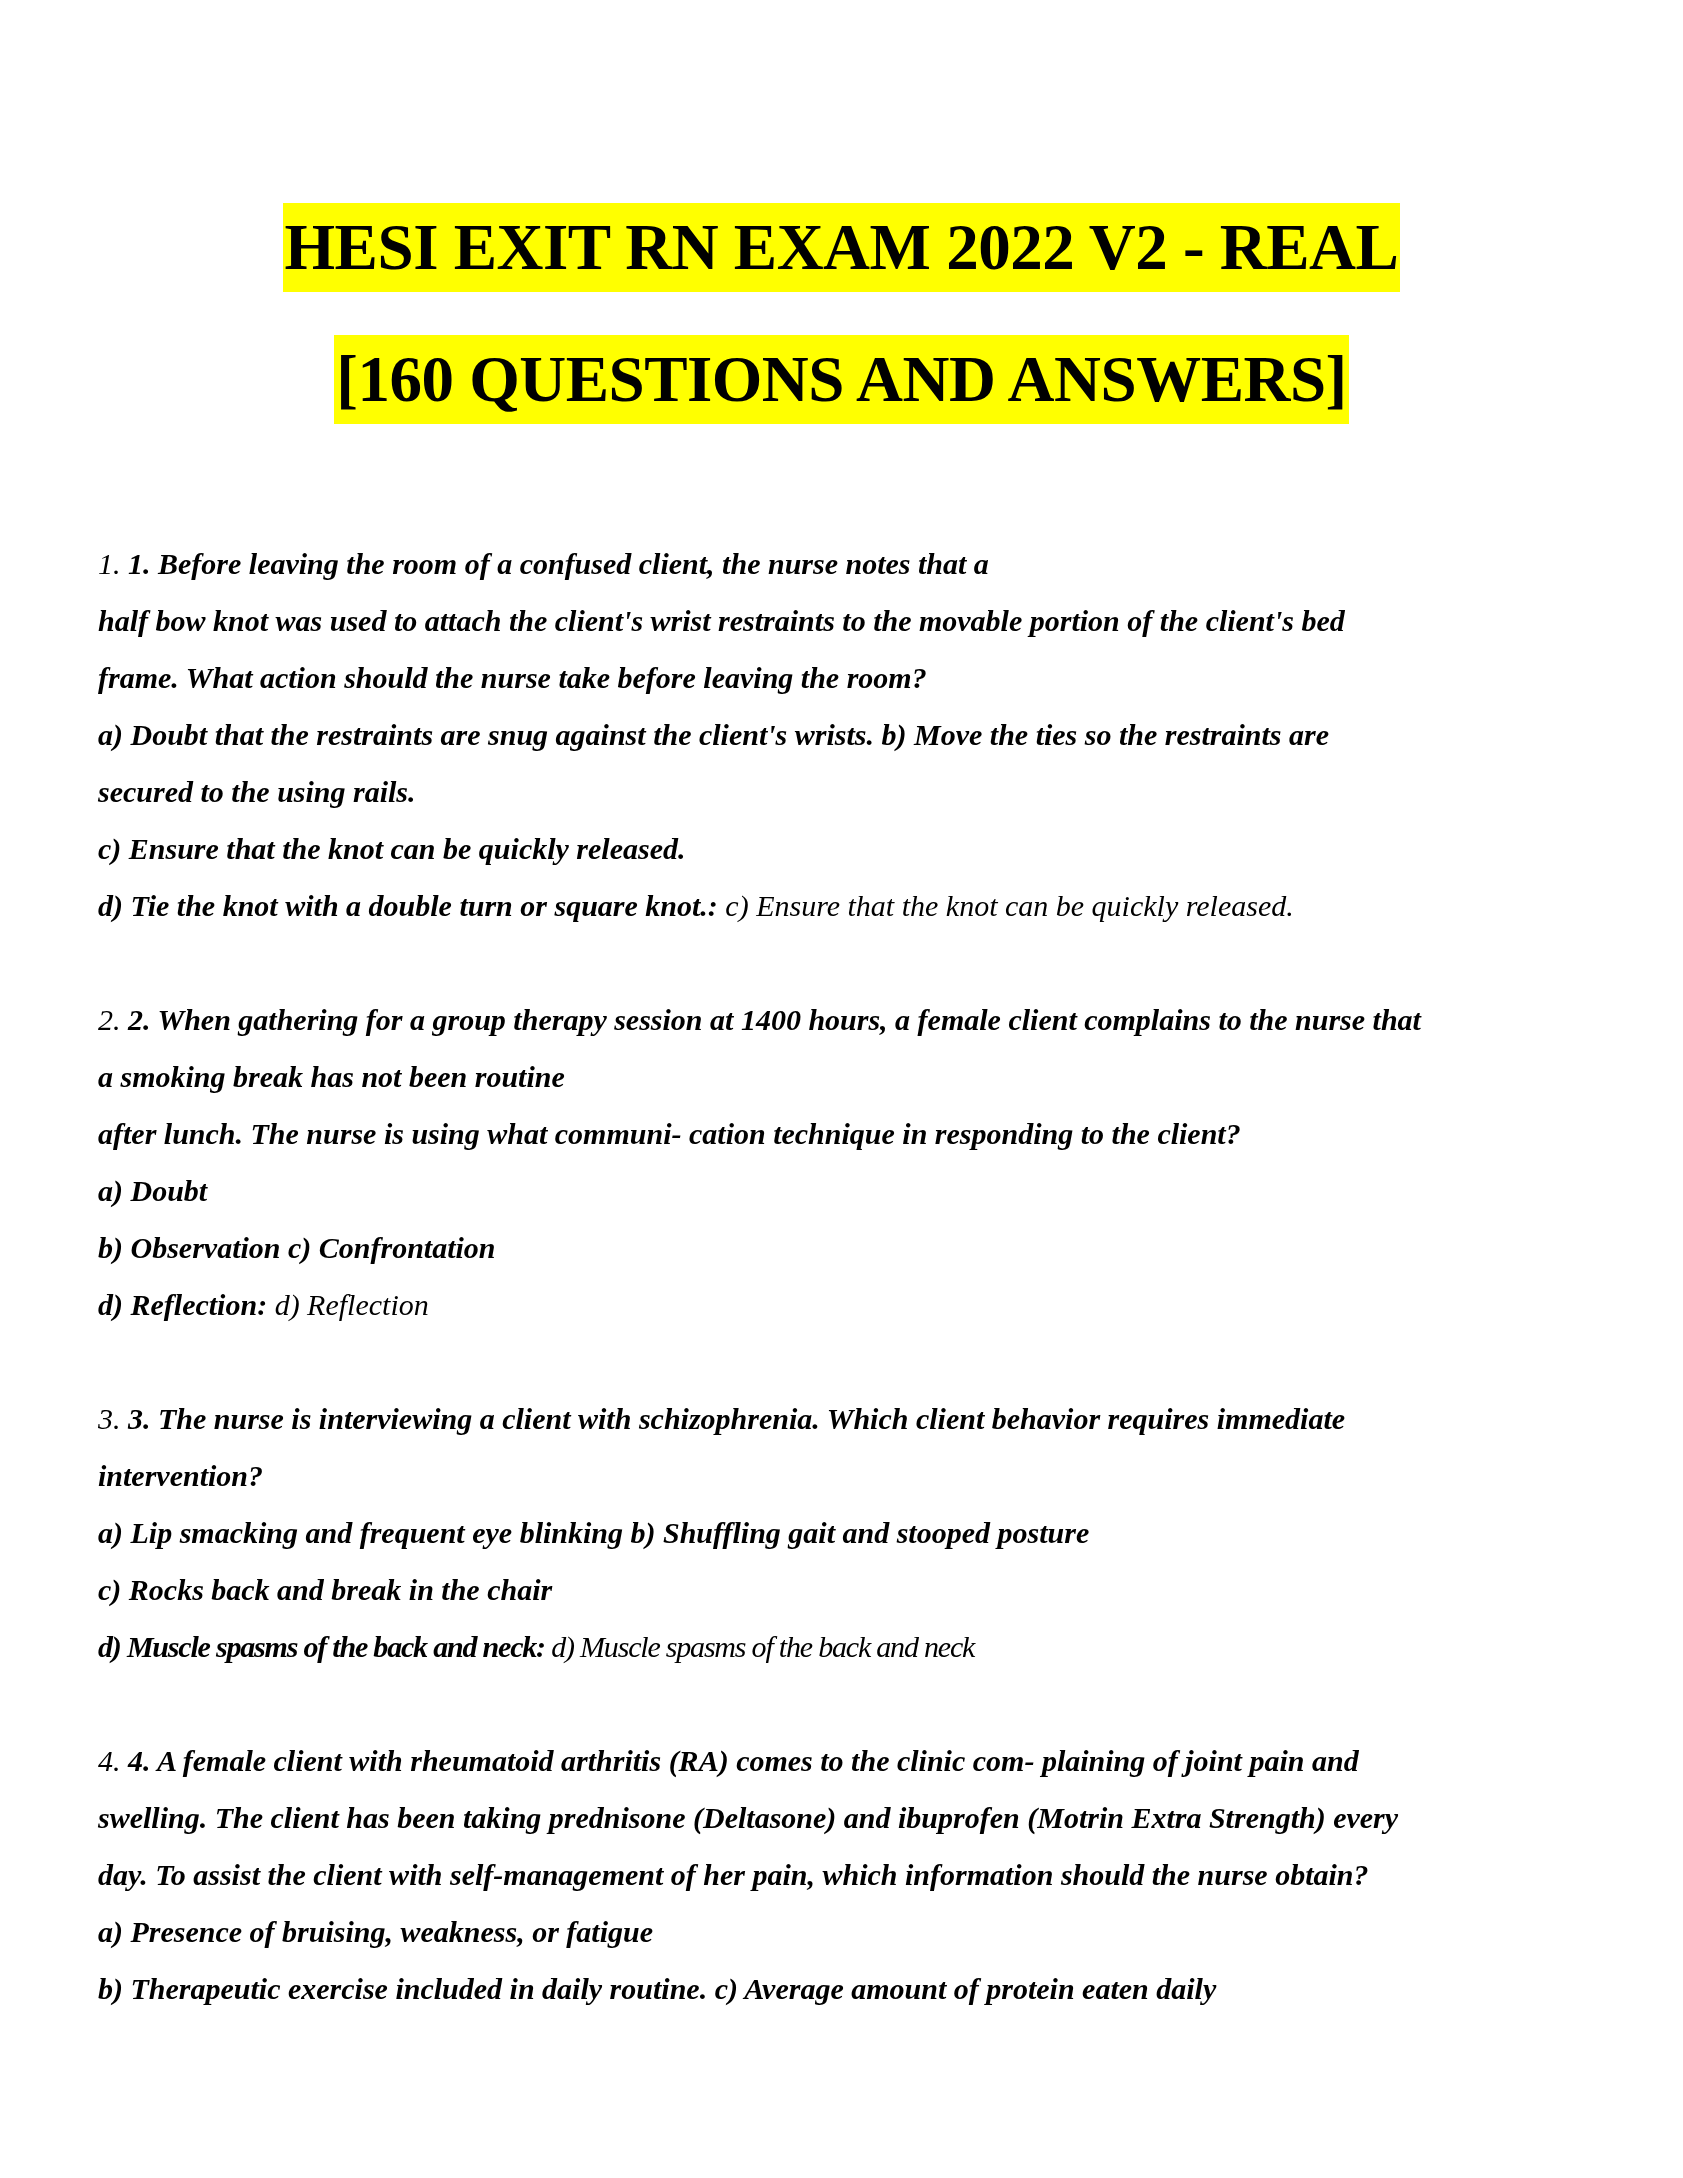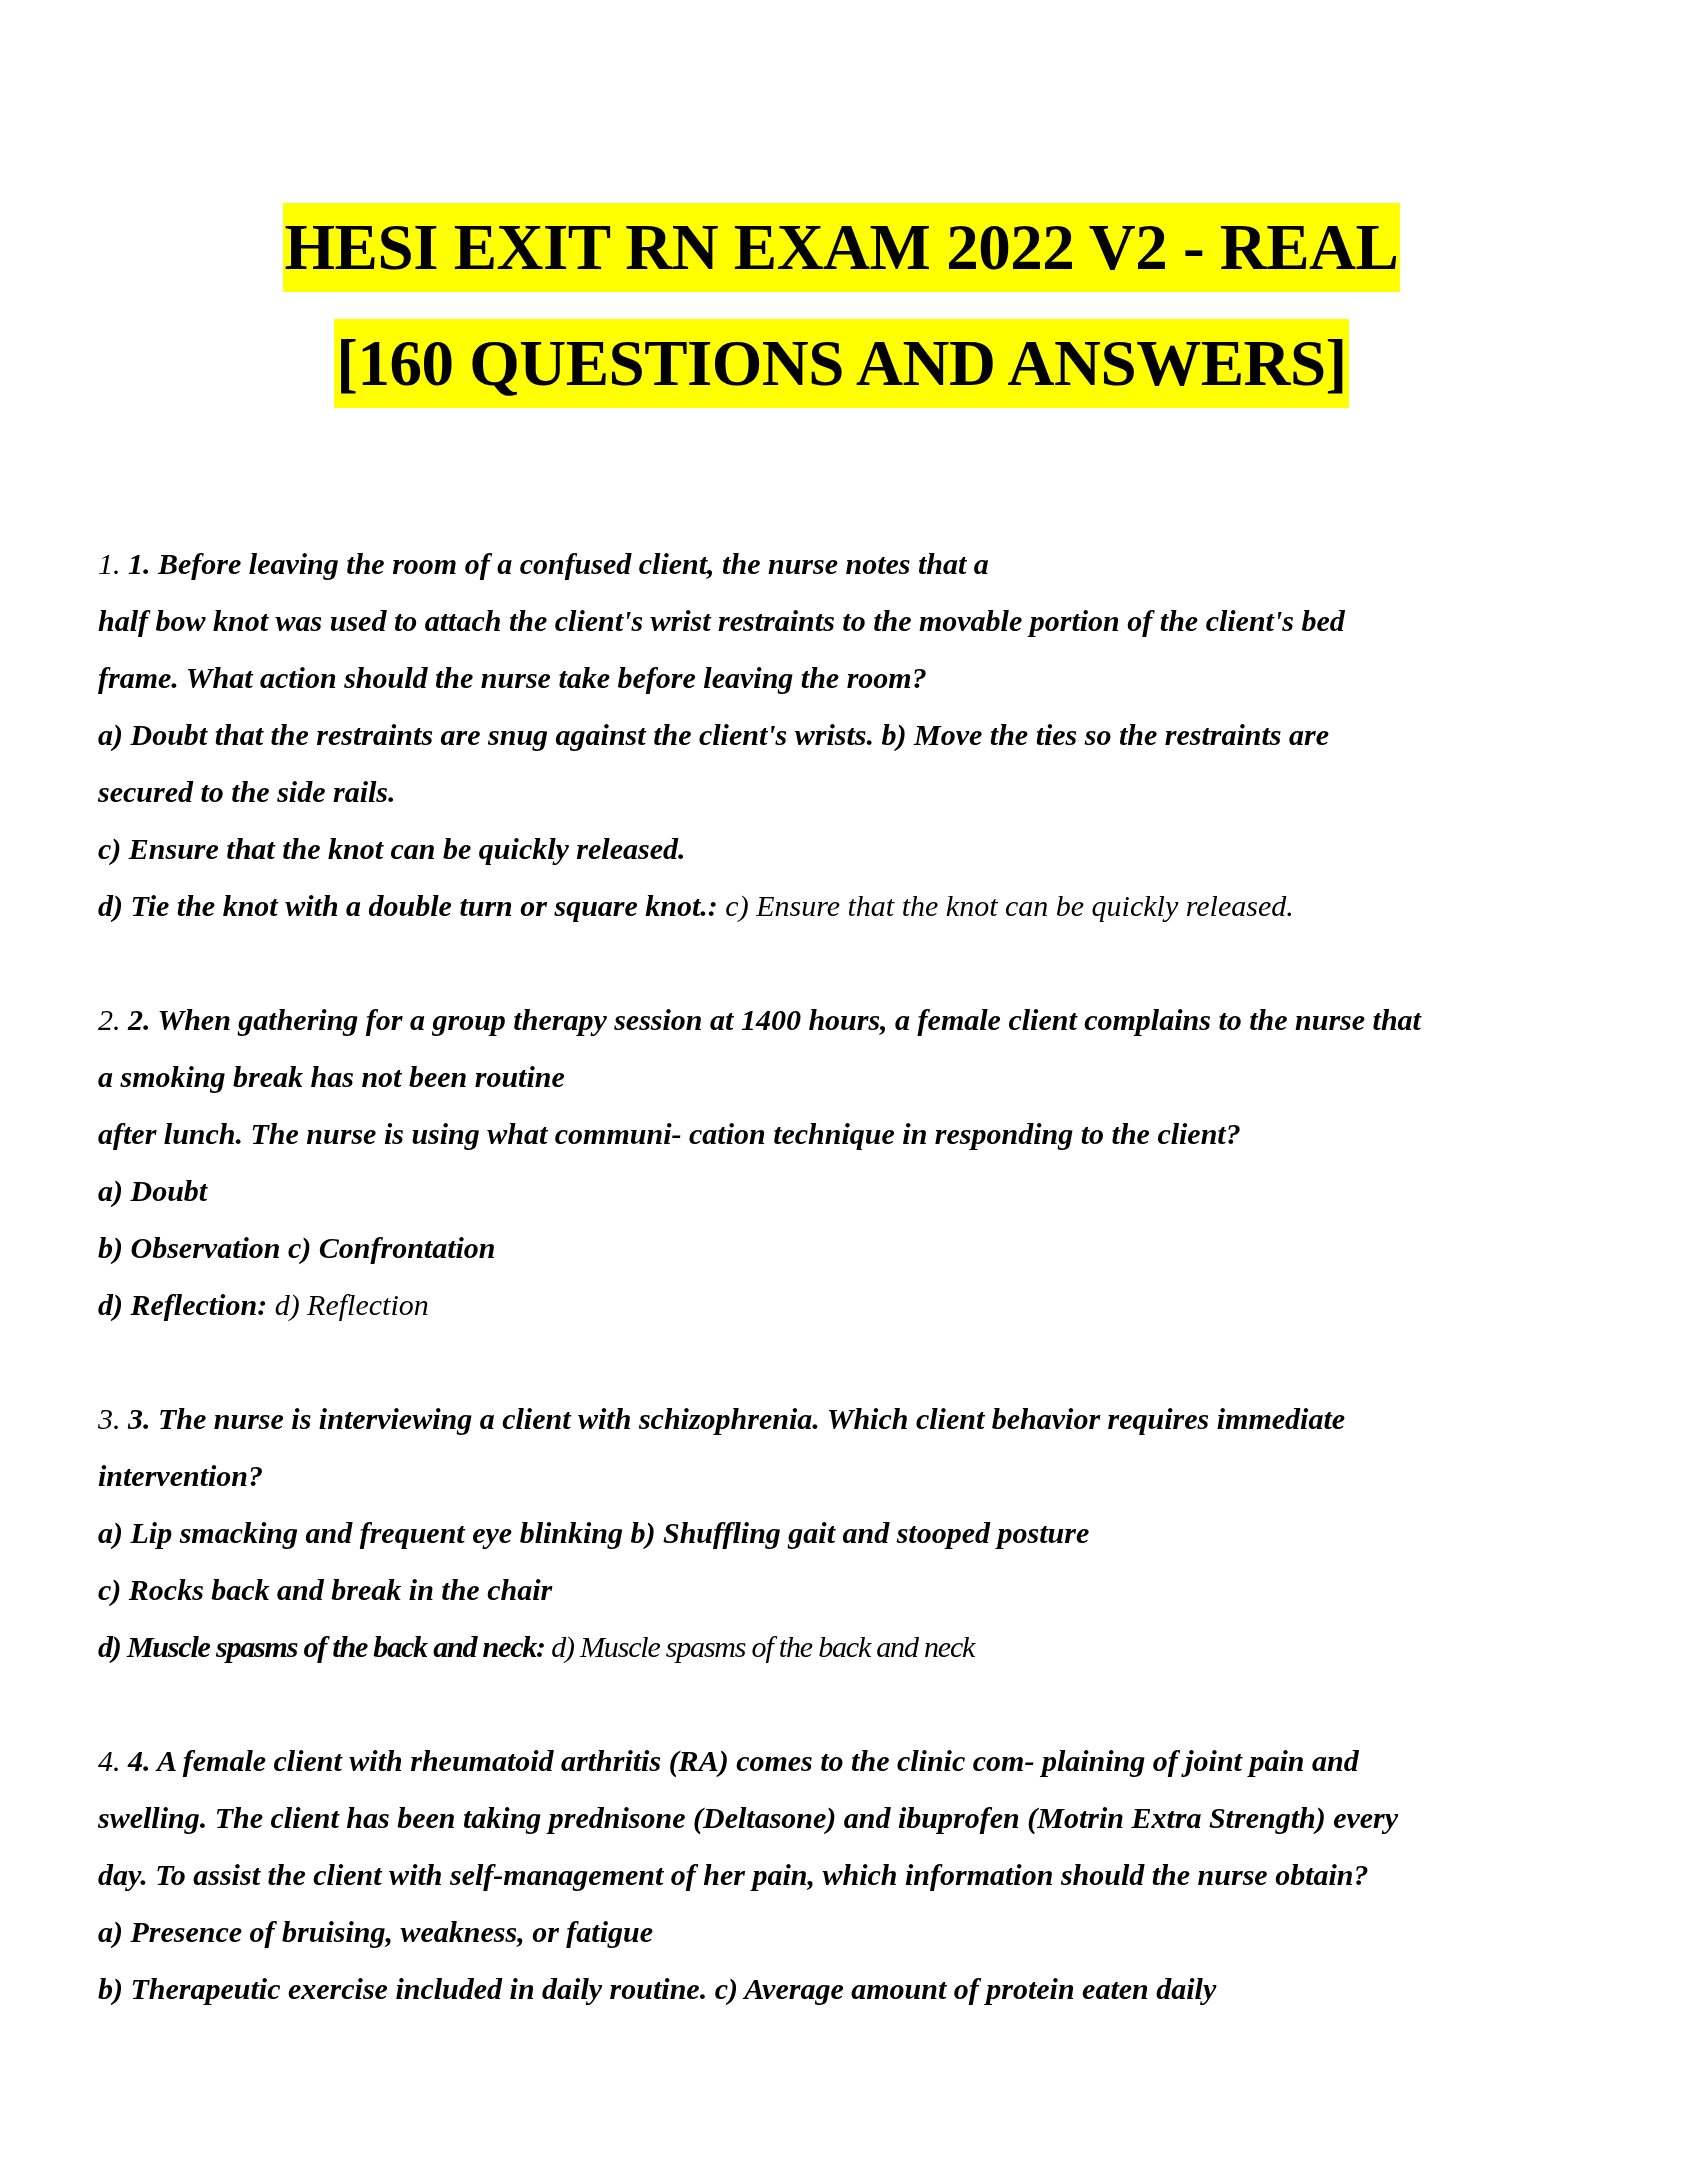--- a/index.html
+++ b/index.html
@@ -26,21 +26,21 @@
     display: inline-block;
     background: #ffff00;
     font-weight: bold;
     font-size: 65px;
     line-height: 89px;
     padding: 0 2px;
     letter-spacing: -0.5px;
     white-space: nowrap;
   }
   .title-row { height: 76px; }
-  .title-row + .title-row { margin-top: 40px; }
+  .title-row + .title-row { margin-top: 56px; }
 
   .questions {
     position: absolute;
     left: 98px;
     top: 535px;
     width: 1505px;
   }
   .line {
     font-size: 30px;
     line-height: 57px;
@@ -67,21 +67,21 @@
 
 <div class="questions">
 
   <div>
     <div class="line">
       <span class="n">1. </span><span class="b">1. Before leaving the room of a confused client, the nurse notes that a</span>
     </div>
     <div class="line b">half bow knot was used to attach the client's wrist restraints to the movable portion of the client's bed</div>
     <div class="line b">frame. What action should the nurse take before leaving the room?</div>
     <div class="line b">a) Doubt that the restraints are snug against the client's wrists. b) Move the ties so the restraints are</div>
-    <div class="line b">secured to the side rails.</div>
+    <div class="line b">secured to the using rails.</div>
     <div class="line b">c) Ensure that the knot can be quickly released.</div>
     <div class="line">
       <span class="b">d) Tie the knot with a double turn or square knot.:</span><span class="n"> c) Ensure that the knot can be quickly released.</span>
     </div>
   </div>
   <div class="gap"></div>
 
   <div>
     <div class="line">
       <span class="n">2. </span><span class="b">2. When gathering for a group therapy session at 1400 hours, a female client complains to the nurse that</span>

